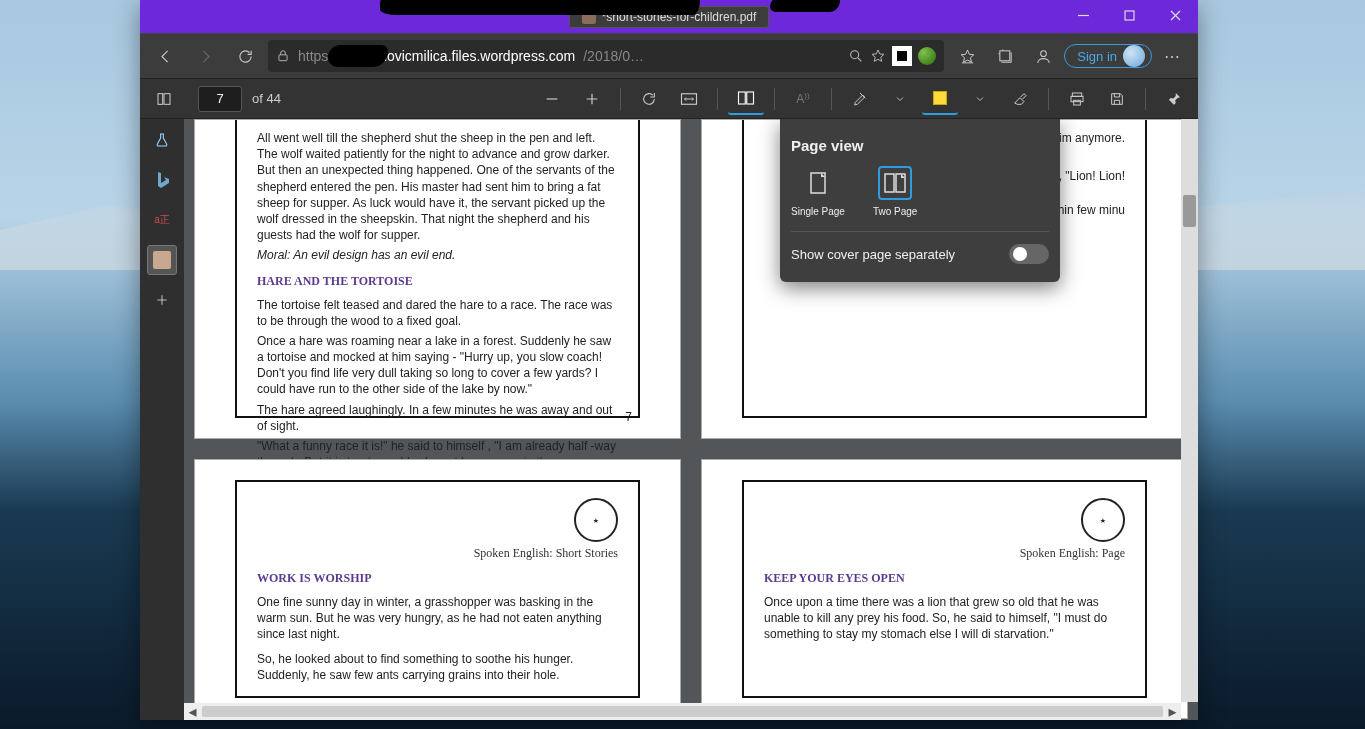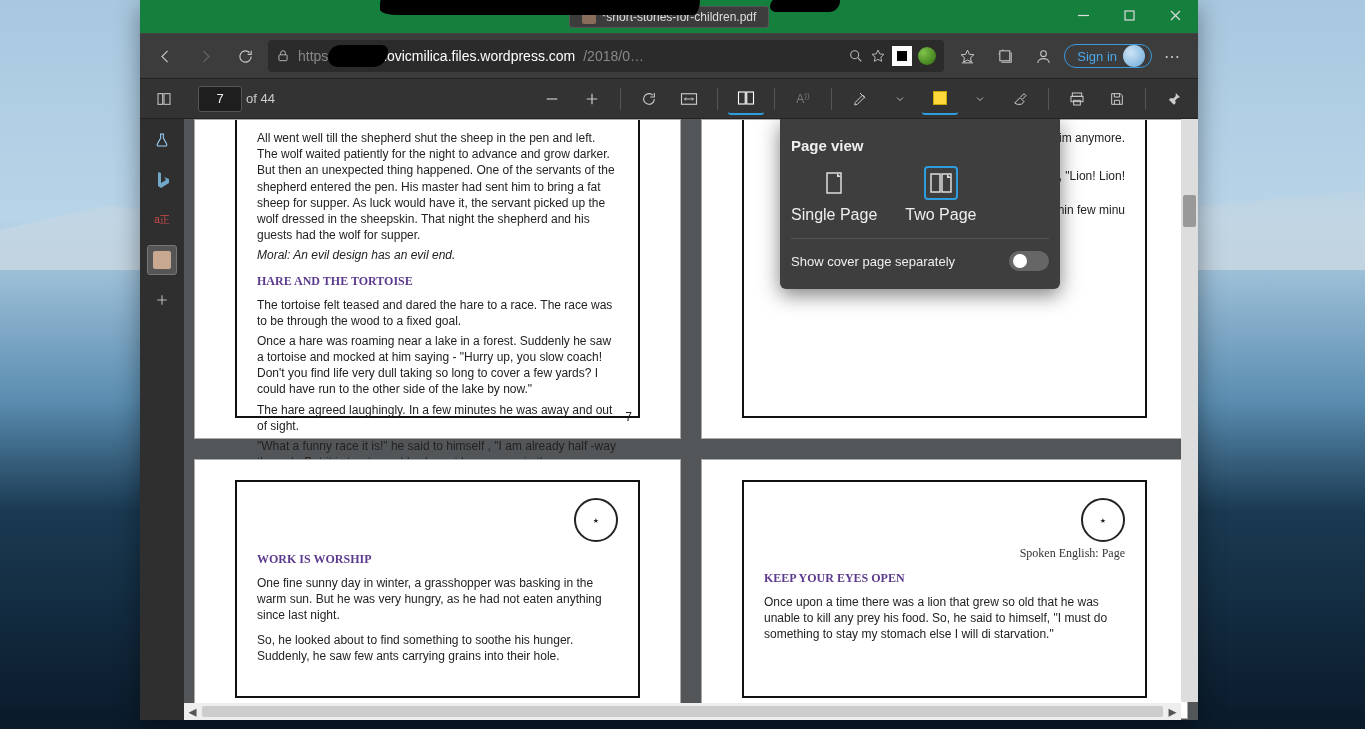--- a/index.html
+++ b/index.html
@@ -19,21 +19,21 @@
   .window {
     position: absolute;
     left: 140px; top: 0;
     width: 1058px; height: 720px;
     background: #2b2b2b;
     display: flex; flex-direction: column;
     box-shadow: 0 6px 24px rgba(0,0,0,0.4);
   }
   
   .titlebar {
-    height: 33px; background: #15803d;
+    height: 33px; background: #6d28d9;
     display:flex; align-items:center; color:#ccc; font-size:12px;
     position: relative;
   }
   .tab-strip { flex:1; display:flex; justify-content:center; }
   .tab {
     background:#3c3c3c; border:1px solid #555; border-radius:3px;
     display:flex; align-items:center; gap:6px; padding:3px 12px;
     font-size:12px; color:#ddd;
   }
   .tab .favicon { width:14px; height:14px; background:#8a6d5a; border-radius:2px; }
@@ -132,21 +132,21 @@
   .row-top { height:320px; }
   .row-bottom { height:260px; }
   
   .popover {
     position:absolute; top:0; left:596px; width:280px;
     background:#3e3e3e; border-radius:0 0 6px 6px; box-shadow:0 6px 20px rgba(0,0,0,0.5);
     color:#eee; padding:18px 11px 16px; font-size:13px; z-index:50;
   }
   .popover h4 { font-size:15px; font-weight:600; margin-bottom:12px;}
   .pv-options { display:flex; gap:28px; margin-bottom:14px;}
-  .pv-opt { text-align:center; font-size:16px;}
+  .pv-opt { text-align:center; font-size:10px;}
   .pv-opt .iconbox {
     width:34px; height:34px; border-radius:4px; margin:0 auto 6px;
     display:flex; align-items:center; justify-content:center;
   }
   .pv-opt.active .iconbox { border:2px solid #2e9de0; }
   .pv-row { display:flex; align-items:center; justify-content:space-between; padding:12px 0 2px; border-top:1px solid #555;}
   .toggle { width:40px; height:20px; background:#666; border-radius:20px; position:relative;}
   .toggle:before{ content:""; position:absolute; width:14px; height:14px; background:#fff; border-radius:50%; top:3px; left:4px;}
   
   .vscroll { position:absolute; right:0; top:0; bottom:18px; width:17px; background:#ddd;}
@@ -267,21 +267,21 @@
 
   <div class="pdftoolbar">
     <div class="tbtn">
       <svg width="16" height="16" viewBox="0 0 24 24">
           <rect x="3" y="4" width="7" height="16" fill="none" stroke="currentColor" stroke-width="1.5"></rect>
           <rect x="12" y="4" width="9" height="16" fill="none" stroke="currentColor" stroke-width="1.5"></rect>
         </svg>
     </div>
     <div style="width:8px"></div>
     <input class="pageinput" value="7" style="">
-    <span style="">of 44</span>
+    <span style="margin-left:6px;">of 44</span>
 
     <div class="spacer"></div>
 
     <div class="tbtn">
         <svg width="16" height="16" viewBox="0 0 24 24">
           <path d="M4 12h16" stroke="currentColor" stroke-width="1.8"></path>
         </svg>
       </div>
     <div class="tbtn">
         <svg width="16" height="16" viewBox="0 0 24 24">
@@ -402,20 +402,21 @@
           <div class="inner" style="border-top:none; padding-top:6px;">
             <p style="text-align:right;color:#222">by him anymore.</p>
             <p style="text-align:right;margin-top:22px">w the boy shouted, "Lion! Lion!</p>
             <p style="text-align:right;margin-top:18px">ave himself but within few minu</p>
           </div>
         </div>
 
         <div class="page row-bottom">
           <div class="inner">
             <div class="seal">★</div>
+            <div class="header-right">Spoken English: Short Stories</div>
             <h3>WORK IS WORSHIP</h3>
             <p>One fine sunny day in winter, a grasshopper was basking in the warm sun. But he was very hungry, as he had not eaten anything since last night.</p>
             <p style="margin-top:8px">So, he looked about to find something to soothe his hunger. Suddenly, he saw few ants carrying grains into their hole.</p>
           </div>
         </div>
 
         <div class="page row-bottom">
           <div class="inner">
             <div class="seal">★</div>
             <div class="header-right">Spoken English: Page</div>

